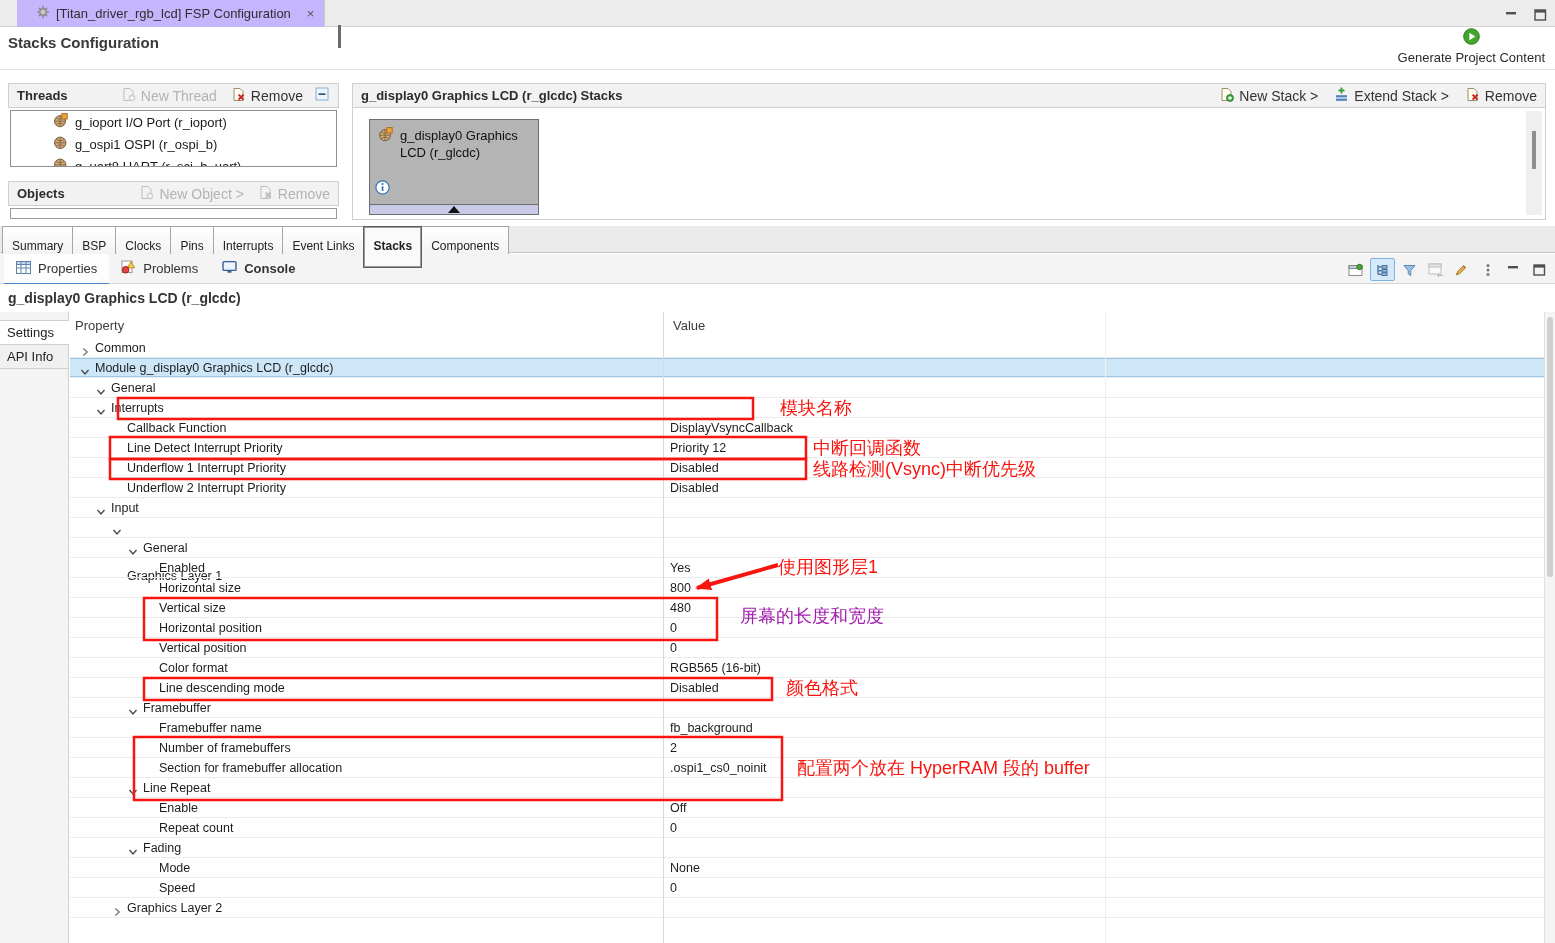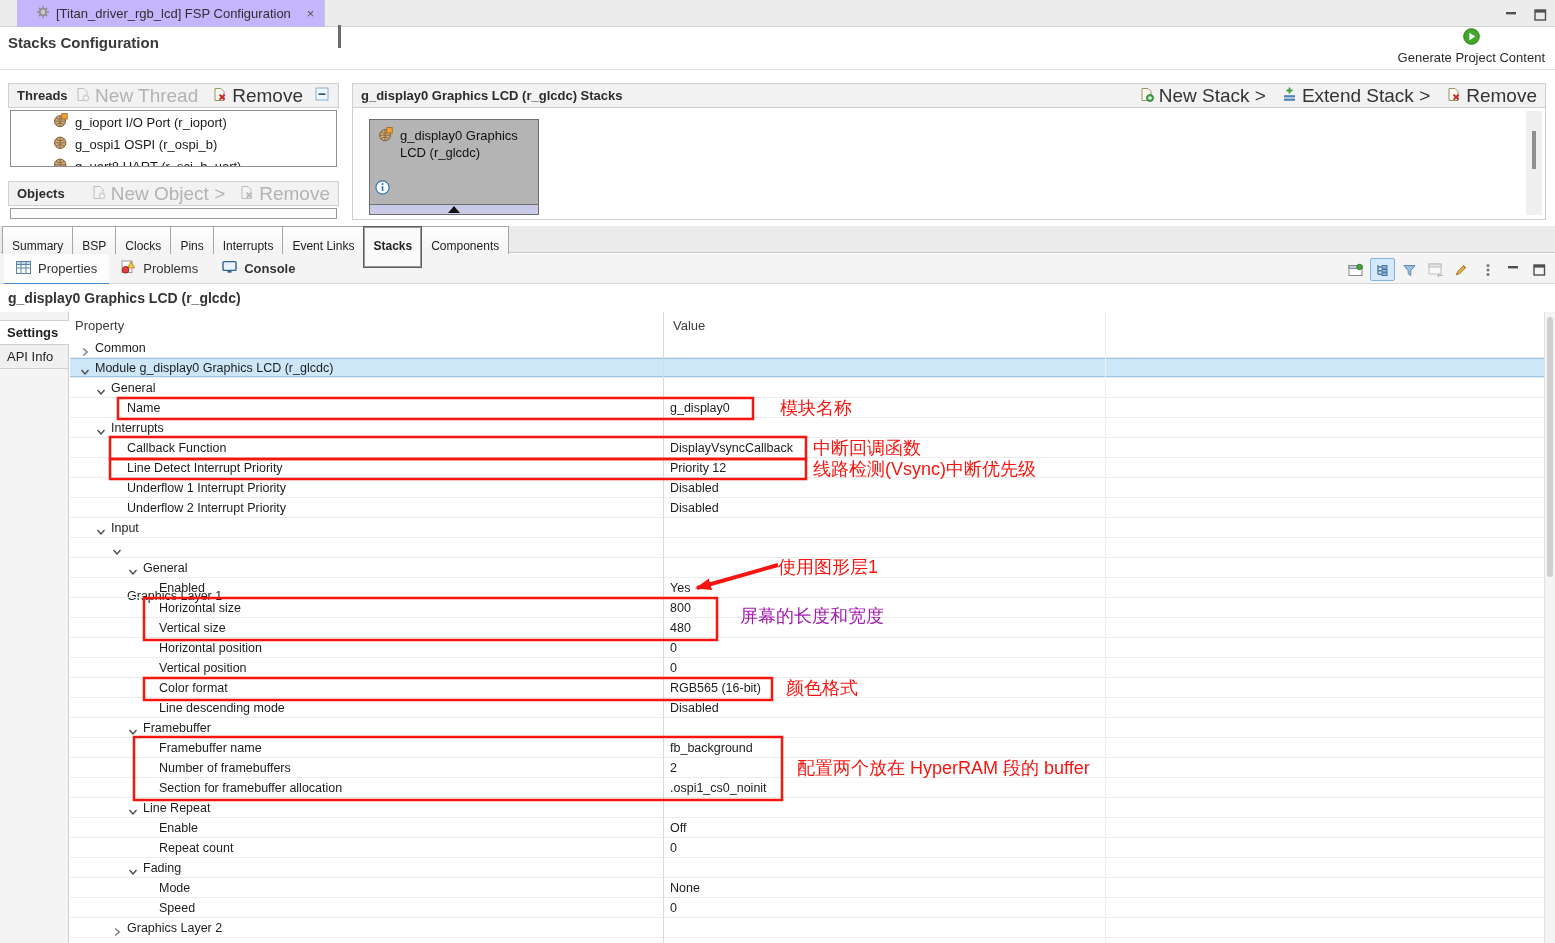--- a/index.html
+++ b/index.html
@@ -15,21 +15,21 @@
 
   
   .pagehead{left:0;top:27px;width:1555px;height:43px;background:#fff;border-bottom:1px solid #e3e3e3;}
   .pagetitle{position:absolute;left:8px;top:7px;font-size:15px;font-weight:bold;color:#3a3a3a;}
   .gen{position:absolute;right:10px;top:1px;display:flex;flex-direction:column;align-items:center;gap:1px;}
   .gen .glabel{font-size:13px;color:#2b2b2b;}
 
   
   .hdrbar{background:#f2f2f2;border:1px solid #cfcfcf;display:flex;align-items:center;font-size:13px;color:#2b2b2b;padding:0 8px;}
   .hdrbar .ttl{font-weight:bold;}
-  .btn{display:flex;align-items:center;gap:5px;font-size:19px;color:#333;white-space:nowrap;}
+  .btn{display:flex;align-items:center;gap:5px;font-size:14px;color:#333;white-space:nowrap;}
   .btn.disabled{color:#b3b3b3;}
   .sp{flex:1;}
 
   .listbox{background:#fff;border:1px solid #8f8f8f;overflow:hidden;}
   .thread-item{height:22px;display:flex;align-items:center;gap:7px;padding-left:42px;font-size:13px;color:#1a1a1a;white-space:nowrap;}
   .tscroll{position:absolute;right:5px;top:25px;width:3px;height:23px;background:#6b6b6b;}
 
   
   .canvas{background:#fff;border:1px solid #cfcfcf;border-top:none;}
   .stacknode{position:absolute;left:16px;top:11px;width:170px;}
@@ -55,21 +55,21 @@
   .vicons{position:absolute;right:4px;top:4px;display:flex;gap:3px;align-items:center;}
   .tico{width:23px;height:21px;display:flex;align-items:center;justify-content:center;border-radius:2px;}
   .tico.selected{background:#d6e9fa;border:1px solid #7eb3e3;}
 
   .proptitle{left:0;top:284px;width:1555px;height:28px;background:#fff;display:flex;align-items:center;padding-left:8px;font-size:14px;font-weight:bold;color:#333;}
 
   
   .proparea{left:0;top:312px;width:1555px;height:631px;background:#fff;}
   .psidebar{position:absolute;left:0;top:0;width:68px;height:631px;background:#f4f4f4;border-right:1px solid #cfcfcf;}
   .sitem{position:absolute;left:0;width:69px;box-sizing:border-box;font-size:13px;color:#222;padding-left:7px;display:flex;align-items:center;}
-  .sitem.active{top:8px;height:25px;background:#fff;border-top:1px solid #cfcfcf;border-bottom:1px solid #cfcfcf;font-weight:bold;z-index:2;}
+  .sitem.active{top:8px;height:25px;background:#fff;border-top:1px solid #cfcfcf;border-bottom:1px solid #cfcfcf;font-weight:normal;z-index:2;}
   .sitem.idle{top:33px;height:24px;background:#f0f0f0;border-bottom:1px solid #cfcfcf;width:68px;}
 
   .ptable{position:absolute;left:70px;top:0;width:1475px;height:631px;}
   .pcolhdr{position:absolute;top:6px;font-size:13px;color:#3c3c3c;}
   .vdiv{position:absolute;top:0;width:1px;height:631px;z-index:5;}
   .prows{position:absolute;left:0;top:26px;width:1475px;}
   .prow{position:relative;height:20px;box-sizing:border-box;border-bottom:1px solid #ebebeb;}
   .prow.selected{background:#cde7f8;box-shadow:inset 0 1px 0 #9cc6e8,inset 0 -1px 0 #9cc6e8;}
   .chev{position:absolute;top:5px;width:10px;height:10px;}
   .plabel{position:absolute;top:3px;font-size:12.5px;color:#1d1d1d;white-space:nowrap;}
@@ -361,24 +361,20 @@
             <span class="chev" style="left: 10px;"><svg width="10" height="10">
                 <polyline points="1.5,3 5,7 8.5,3" fill="none" stroke="#4a4a4a" stroke-width="1.4"></polyline>
               </svg></span>
             <span class="plabel" style="left: 25px;">Module g_display0 Graphics LCD (r_glcdc)</span>
           </div>
           <div class="prow">
             <span class="chev" style="left: 26px;"><svg width="10" height="10">
                 <polyline points="1.5,3 5,7 8.5,3" fill="none" stroke="#4a4a4a" stroke-width="1.4"></polyline>
               </svg></span>
             <span class="plabel" style="left: 41px;">General</span>
-          </div>
-          <div class="prow">
-            <span class="plabel" style="left: 57px;">Name</span>
-            <span class="pvalue">g_display0</span>
           </div>
           <div class="prow">
             <span class="chev" style="left: 26px;"><svg width="10" height="10">
                 <polyline points="1.5,3 5,7 8.5,3" fill="none" stroke="#4a4a4a" stroke-width="1.4"></polyline>
               </svg></span>
             <span class="plabel" style="left: 41px;">Interrupts</span>
           </div>
           <div class="prow">
             <span class="plabel" style="left: 57px;">Callback Function</span>
             <span class="pvalue">DisplayVsyncCallback</span>

